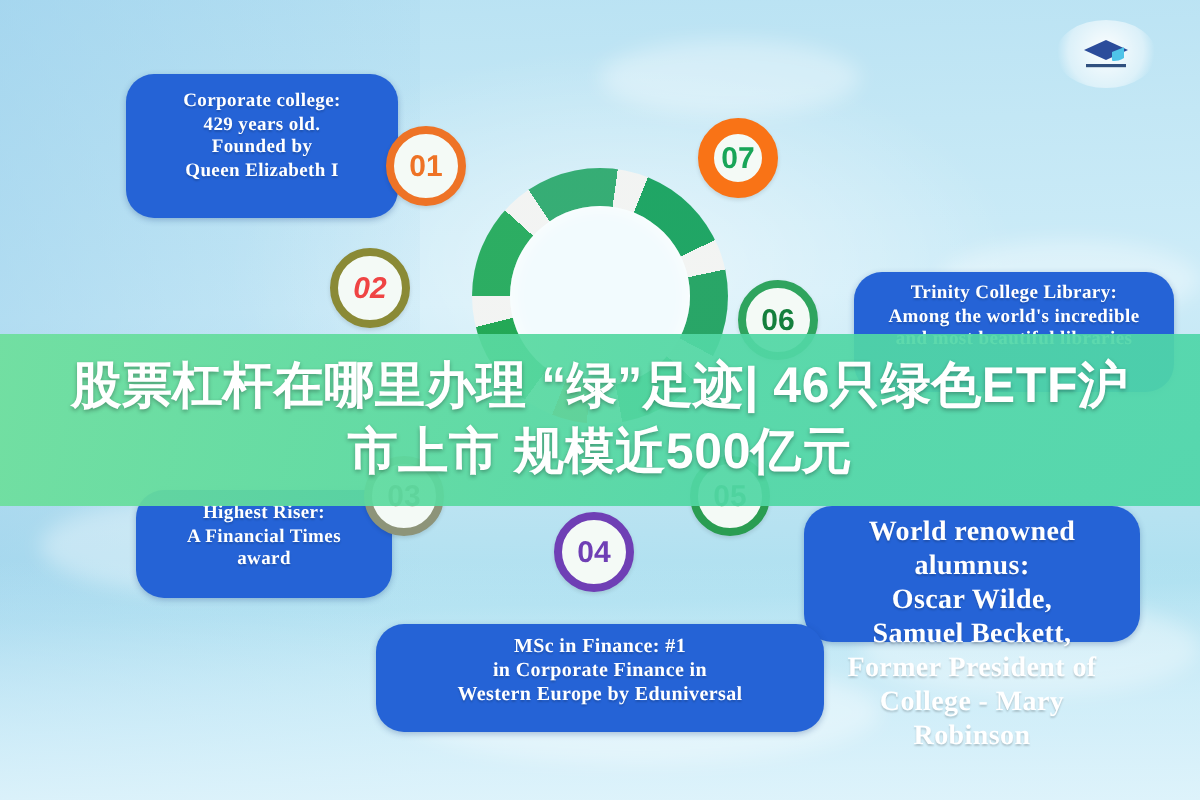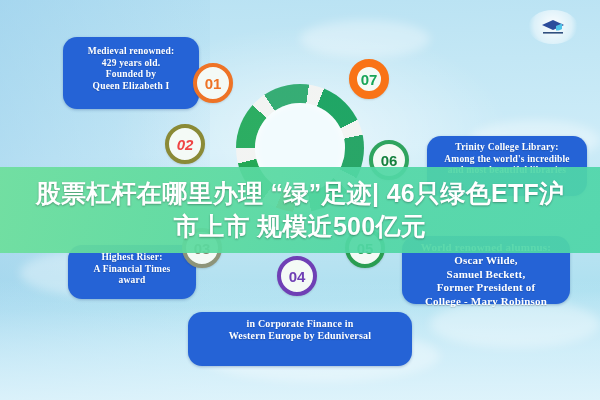--- a/index.html
+++ b/index.html
@@ -101,21 +101,21 @@
     text-shadow: 0 1px 1px rgba(0,0,0,0.18);
     box-shadow: 0 1px 3px rgba(20,60,130,0.30);
   }
   .card span { display: block; }
 
   #card-01 { left: 63px;  top: 37px;  width: 136px; height: 72px; font-size: 9.5px; padding-top: 9px; }
   #card-07 { left: 404px; top: 37px;  width: 150px; height: 78px; font-size: 9.5px; padding-top: 7px; }
   #card-02 { left: 36px;  top: 131px; width: 128px; height: 62px; font-size: 9.5px; padding-top: 7px; }
   #card-06 { left: 427px; top: 136px; width: 160px; height: 60px; font-size: 9.5px; padding-top: 6px; }
   #card-03 { left: 68px;  top: 245px; width: 128px; height: 54px; font-size: 9.5px; padding-top: 7px; }
-  #card-05 { left: 402px; top: 236px; width: 168px; height: 68px; font-size: 11px; padding-top: 5px; }
+  #card-05 { left: 402px; top: 253px; width: 168px; height: 68px; font-size: 14px; padding-top: 5px; }
   #card-04 { left: 188px; top: 312px; width: 224px; height: 54px; font-size: 10px;  padding-top: 6px; }
 
   
   .badge {
     position: absolute;
     width: 40px; height: 40px;
     border-radius: 50%;
     background: #f4faf6;
     display: flex;
     align-items: center;
@@ -195,21 +195,21 @@
 
   <div class="logo">
     <svg width="30" height="20" viewBox="0 0 30 20" aria-hidden="true">
       <path d="M4 8 L15 3 L26 8 L15 13 Z" fill="#2b4c9b"></path>
       <path d="M18 9 L24 6.6 L24 12 C21 14 18 13.4 18 13.4 Z" fill="#4fc3e8"></path>
       <rect x="5" y="15" width="20" height="1.6" fill="#30507f"></rect>
     </svg>
   </div>
 
   <div class="card" id="card-01">
-    <span>Medieval renowned:</span>
+    <span>Corporate college:</span>
     <span>429 years old.</span>
     <span>Founded by</span>
     <span>Queen Elizabeth I</span>
   </div>
 
 
 
   <div class="card" id="card-06">
     <span>Trinity College Library:</span>
     <span>Among the world's incredible</span>
@@ -224,20 +224,21 @@
 
   <div class="card" id="card-05">
     <span>World renowned alumnus:</span>
     <span>Oscar Wilde,</span>
     <span>Samuel Beckett,</span>
     <span>Former President of</span>
     <span>College - Mary Robinson</span>
   </div>
 
   <div class="card" id="card-04">
+    <span>MSc in Finance: #1</span>
     <span>in Corporate Finance in</span>
     <span>Western Europe by Eduniversal</span>
   </div>
 
   <div class="badge" id="badge-01">01</div>
   <div class="badge" id="badge-07">07</div>
   <div class="badge" id="badge-02">02</div>
   <div class="badge" id="badge-06">06</div>
   <div class="badge" id="badge-03">03</div>
   <div class="badge" id="badge-05">05</div>

